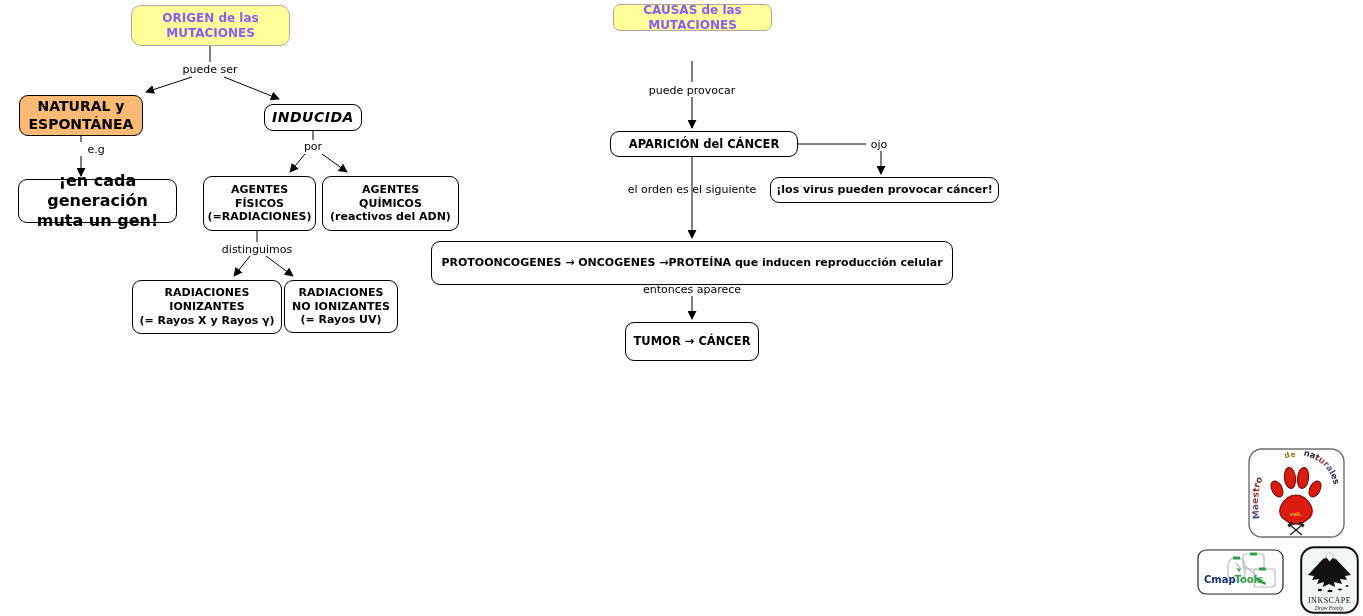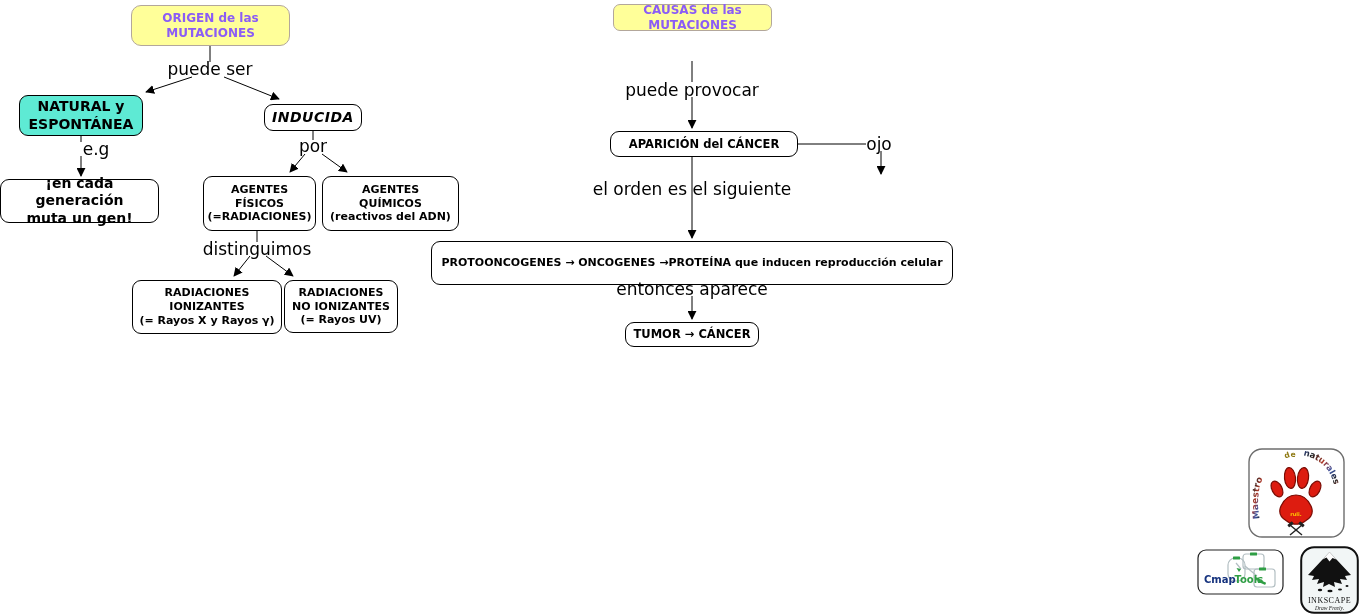--- a/index.html
+++ b/index.html
@@ -5,37 +5,37 @@
   html,body{margin:0;padding:0;background:#fff;}
   #canvas{position:relative;width:1363px;height:616px;background:#ffffff;
           font-family:"DejaVu Sans",sans-serif;overflow:hidden;}
   svg{display:block;}
   #edges{position:absolute;left:0;top:0;}
   .node{position:absolute;display:flex;align-items:center;justify-content:center;
         text-align:center;white-space:pre-line;background:#fff;border:1px solid #000;
         border-radius:9px;font-weight:bold;color:#000;line-height:1.25;box-sizing:border-box;}
   .topic{background:#ffff99;border:1px solid #b3a79b;border-radius:10px;
          color:#8b5cf6;font-size:12px;}
-  .lbl{position:absolute;transform:translate(-50%,-50%);font-size:17px;color:#000;
+  .lbl{position:absolute;transform:translate(-50%,-50%);font-size:11px;color:#000;
        white-space:nowrap;}
   .logo{position:absolute;}
 
   #n-origen{left:131px;top:5px;width:159px;height:41px;}
   #n-causas{left:613px;top:4px;width:159px;height:27px;border-radius:7px;}
-  #n-natural{left:19px;top:95px;width:124px;height:41px;background:#5eead4;font-size:14px;}
+  #n-natural{left:19px;top:95px;width:124px;height:41px;background:#fdba74;font-size:14px;}
   #n-inducida{left:264px;top:104px;width:98px;height:27px;font-size:14px;letter-spacing:.5px;font-style:italic;}
-  #n-gen{left:0;top:179px;width:159px;height:44px;font-size:14px;}
+  #n-gen{left:18px;top:179px;width:159px;height:44px;font-size:16px;}
   #n-fisicos{left:203px;top:176px;width:113px;height:55px;font-size:11px;}
   #n-quimicos{left:322px;top:176px;width:137px;height:55px;font-size:11px;}
   #n-ionizantes{left:132px;top:280px;width:150px;height:54px;font-size:11px;}
   #n-noionizantes{left:284px;top:280px;width:114px;height:53px;font-size:11px;}
   #n-aparicion{left:610px;top:131px;width:188px;height:26px;font-size:11.5px;}
   #n-virus{left:770px;top:177px;width:229px;height:26px;font-size:11px;white-space:nowrap;}
   #n-proto{left:431px;top:241px;width:522px;height:44px;font-size:11px;white-space:nowrap;}
-  #n-tumor{left:625px;top:322px;width:134px;height:25px;font-size:11.5px;}
+  #n-tumor{left:625px;top:322px;width:134px;height:39px;font-size:11.5px;}
 
   #l-puedeser{left:210px;top:69px;}
   #l-eg{left:96px;top:149px;text-align:center;}
   #l-por{left:313px;top:146px;}
   #l-dist{left:257px;top:249px;}
   #l-puedeprov{left:692px;top:90px;}
   #l-ojo{left:879px;top:144px;}
   #l-orden{left:692px;top:189px;}
   #l-entonces{left:692px;top:289px;}
 
@@ -93,20 +93,21 @@
 (reactivos del ADN)</div>
   <div class="node" id="n-ionizantes">RADIACIONES
 IONIZANTES
 (= Rayos X y Rayos γ)</div>
   <div class="node" id="n-noionizantes">RADIACIONES
 NO IONIZANTES
 (= Rayos UV)</div>
   <div class="node topic" id="n-causas">CAUSAS de las
 MUTACIONES</div>
   <div class="node" id="n-aparicion">APARICIÓN del CÁNCER</div>
+  <div class="node" id="n-virus">¡los virus pueden provocar cáncer!</div>
   <div class="node" id="n-proto">PROTOONCOGENES → ONCOGENES →PROTEÍNA que inducen reproducción celular</div>
   <div class="node" id="n-tumor">TUMOR → CÁNCER</div>
 
   <div class="lbl" id="l-puedeser">puede ser</div>
   <div class="lbl" id="l-eg">e.g</div>
   <div class="lbl" id="l-por">por</div>
   <div class="lbl" id="l-dist">distinguimos</div>
   <div class="lbl" id="l-puedeprov">puede provocar</div>
   <div class="lbl" id="l-ojo">ojo</div>
   <div class="lbl" id="l-orden">el orden es el siguiente</div>

